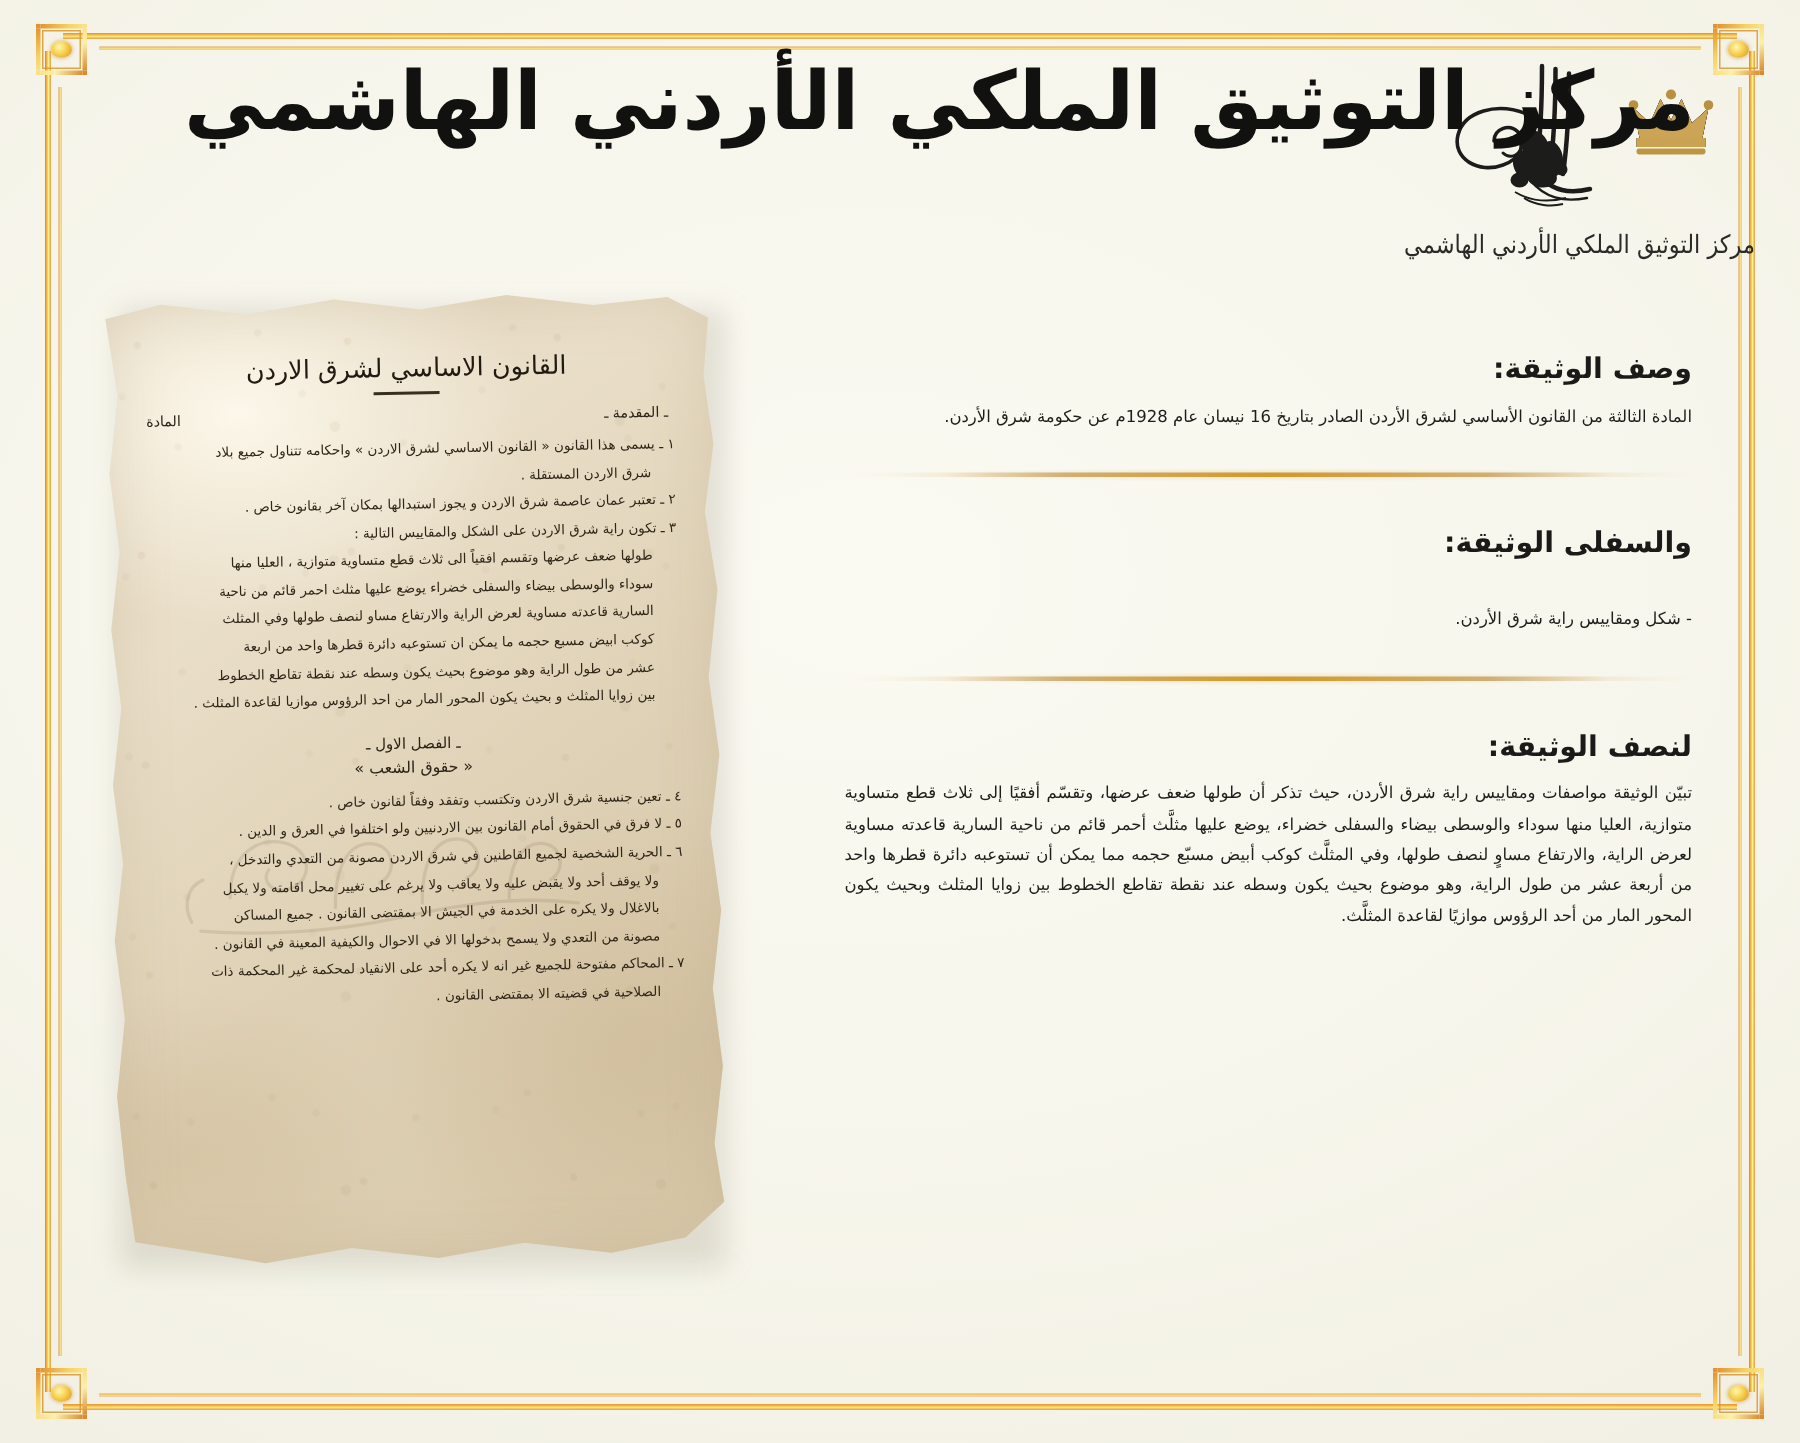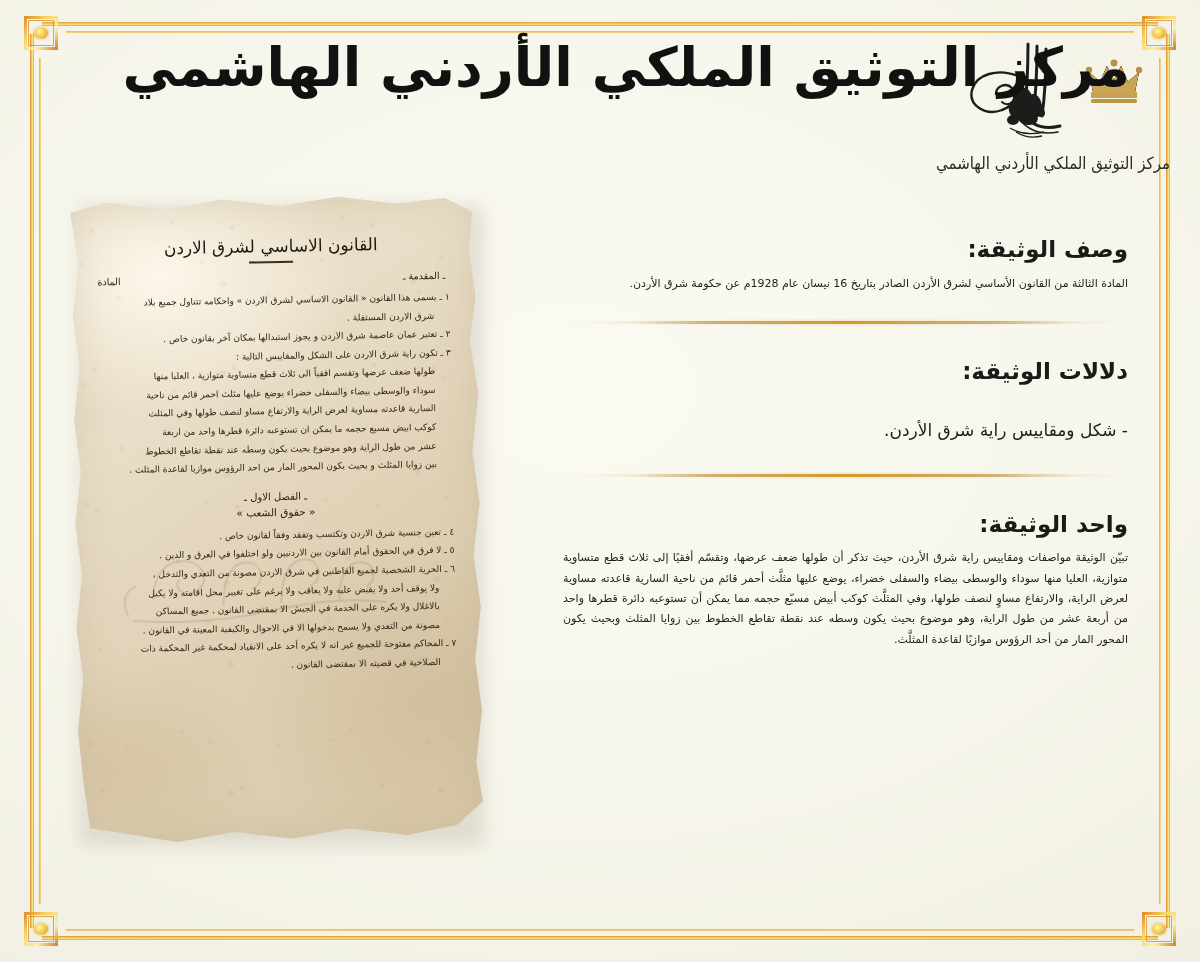--- a/index.html
+++ b/index.html
@@ -253,41 +253,41 @@
   .info {
     position: absolute;
     right: 72px;
     top: 232px;
     width: 565px;
     direction: rtl;
     text-align: right;
   }
   .info-block { margin-bottom: 4px; }
   .info-title {
-    font-size: 23px;
+    font-size: 19px;
     font-weight: bold;
     color: #1a1a18;
     margin: 0 0 7px;
     line-height: 1.5;
   }
   .info-body {
     font-size: 11px;
     line-height: 1.85;
     color: #1d1d1a;
     margin: 0;
     text-align: justify;
     text-align-last: right;
   }
   .info-list {
     list-style: none;
     margin: 0;
     padding: 0;
   }
   .info-list li {
-    font-size: 17px;
+    font-size: 11px;
     line-height: 1.85;
     color: #1d1d1a;
     margin-top: 27px;
   }
   .divider {
     height: 26px;
     margin: 16px 0 18px;
     background:
       linear-gradient(90deg,
         rgba(255,255,255,0) 0%,
@@ -438,27 +438,27 @@
   <div class="info">
 
     <div class="info-block">
       <h2 class="info-title">وصف الوثيقة:</h2>
       <p class="info-body">المادة الثالثة من القانون الأساسي لشرق الأردن الصادر بتاريخ 16 نيسان عام 1928م عن حكومة شرق الأردن.</p>
     </div>
 
     <div class="divider"></div>
 
     <div class="info-block">
-      <h2 class="info-title">دلالات الوثيقة:</h2>
+      <h2 class="info-title">والسفلى الوثيقة:</h2>
       <ul class="info-list">
         <li>- شكل ومقاييس راية شرق الأردن.</li>
       </ul>
     </div>
 
     <div class="divider"></div>
 
     <div class="info-block">
-      <h2 class="info-title">واحد الوثيقة:</h2>
+      <h2 class="info-title">لنصف الوثيقة:</h2>
       <p class="info-body">تبيّن الوثيقة مواصفات ومقاييس راية شرق الأردن، حيث تذكر أن طولها ضعف عرضها، وتقسّم أفقيًا إلى ثلاث قطع متساوية متوازية، العليا منها سوداء والوسطى بيضاء والسفلى خضراء، يوضع عليها مثلَّث أحمر قائم من ناحية السارية قاعدته مساوية لعرض الراية، والارتفاع مساوٍ لنصف طولها، وفي المثلَّث كوكب أبيض مسبّع حجمه مما يمكن أن تستوعبه دائرة قطرها واحد من أربعة عشر من طول الراية، وهو موضوع بحيث يكون وسطه عند نقطة تقاطع الخطوط بين زوايا المثلث وبحيث يكون المحور المار من أحد الرؤوس موازيًا لقاعدة المثلَّث.</p>
     </div>
   </div>
 
 </div>
 
 </body></html>

